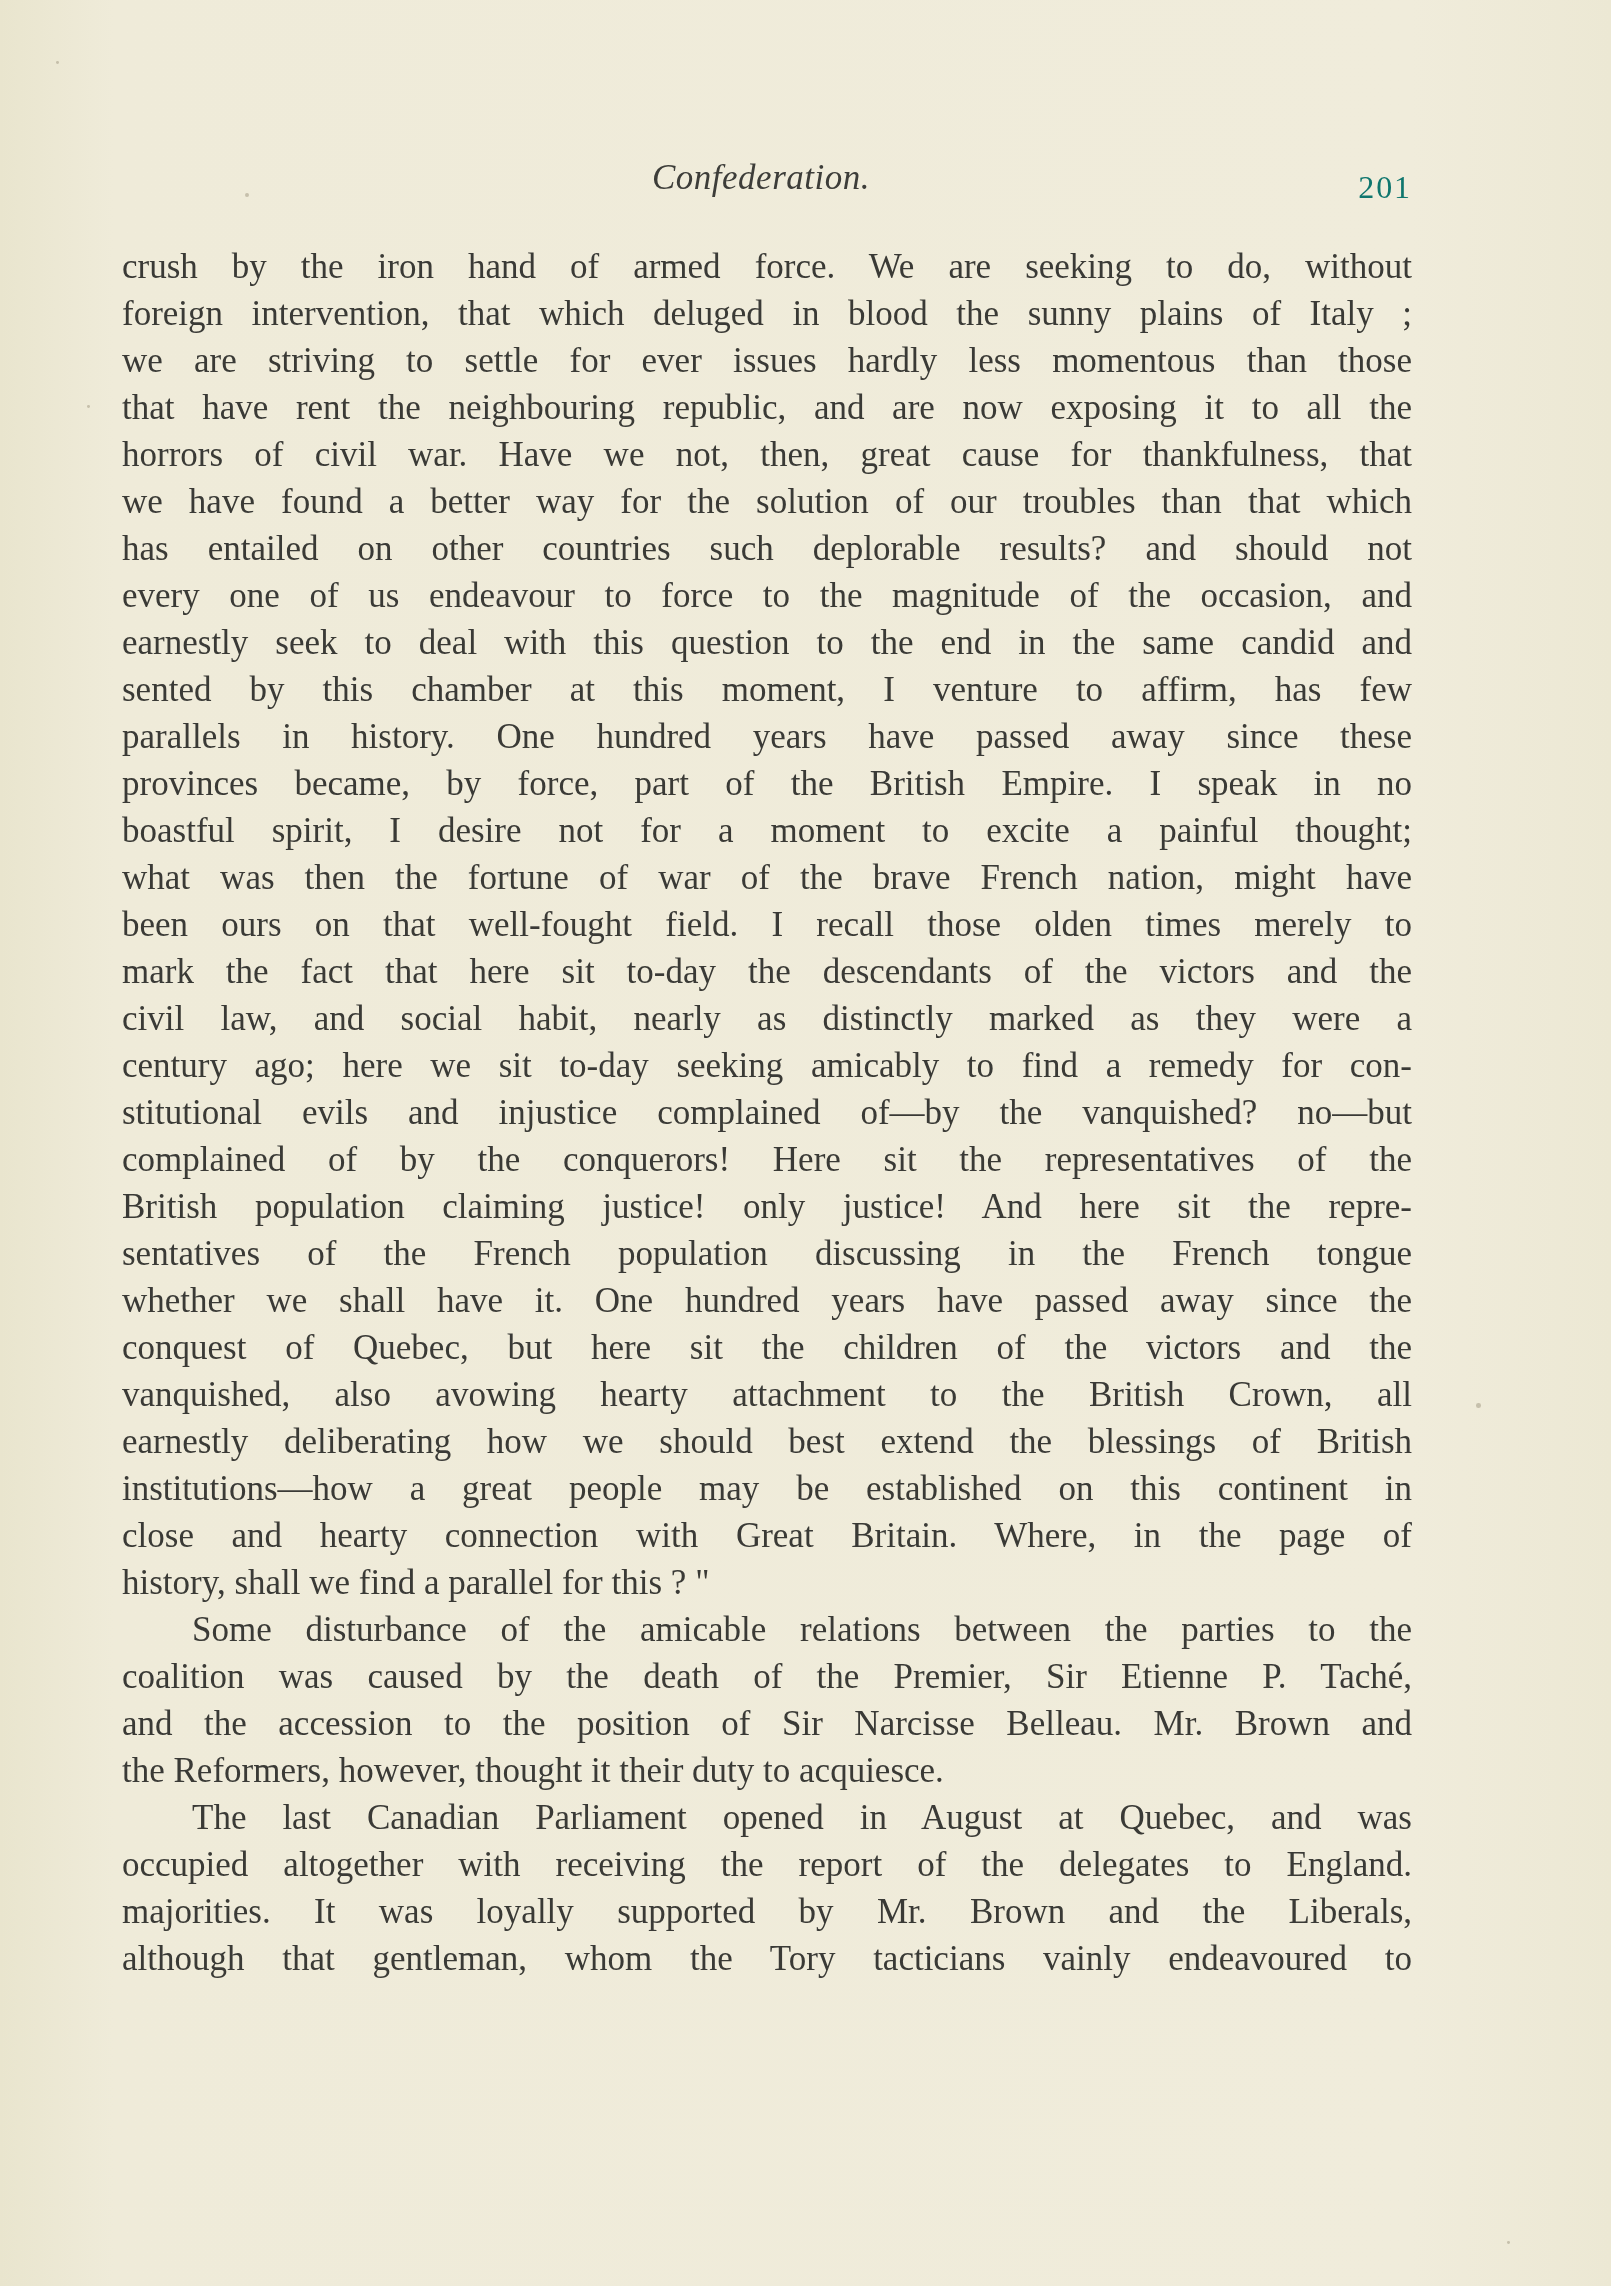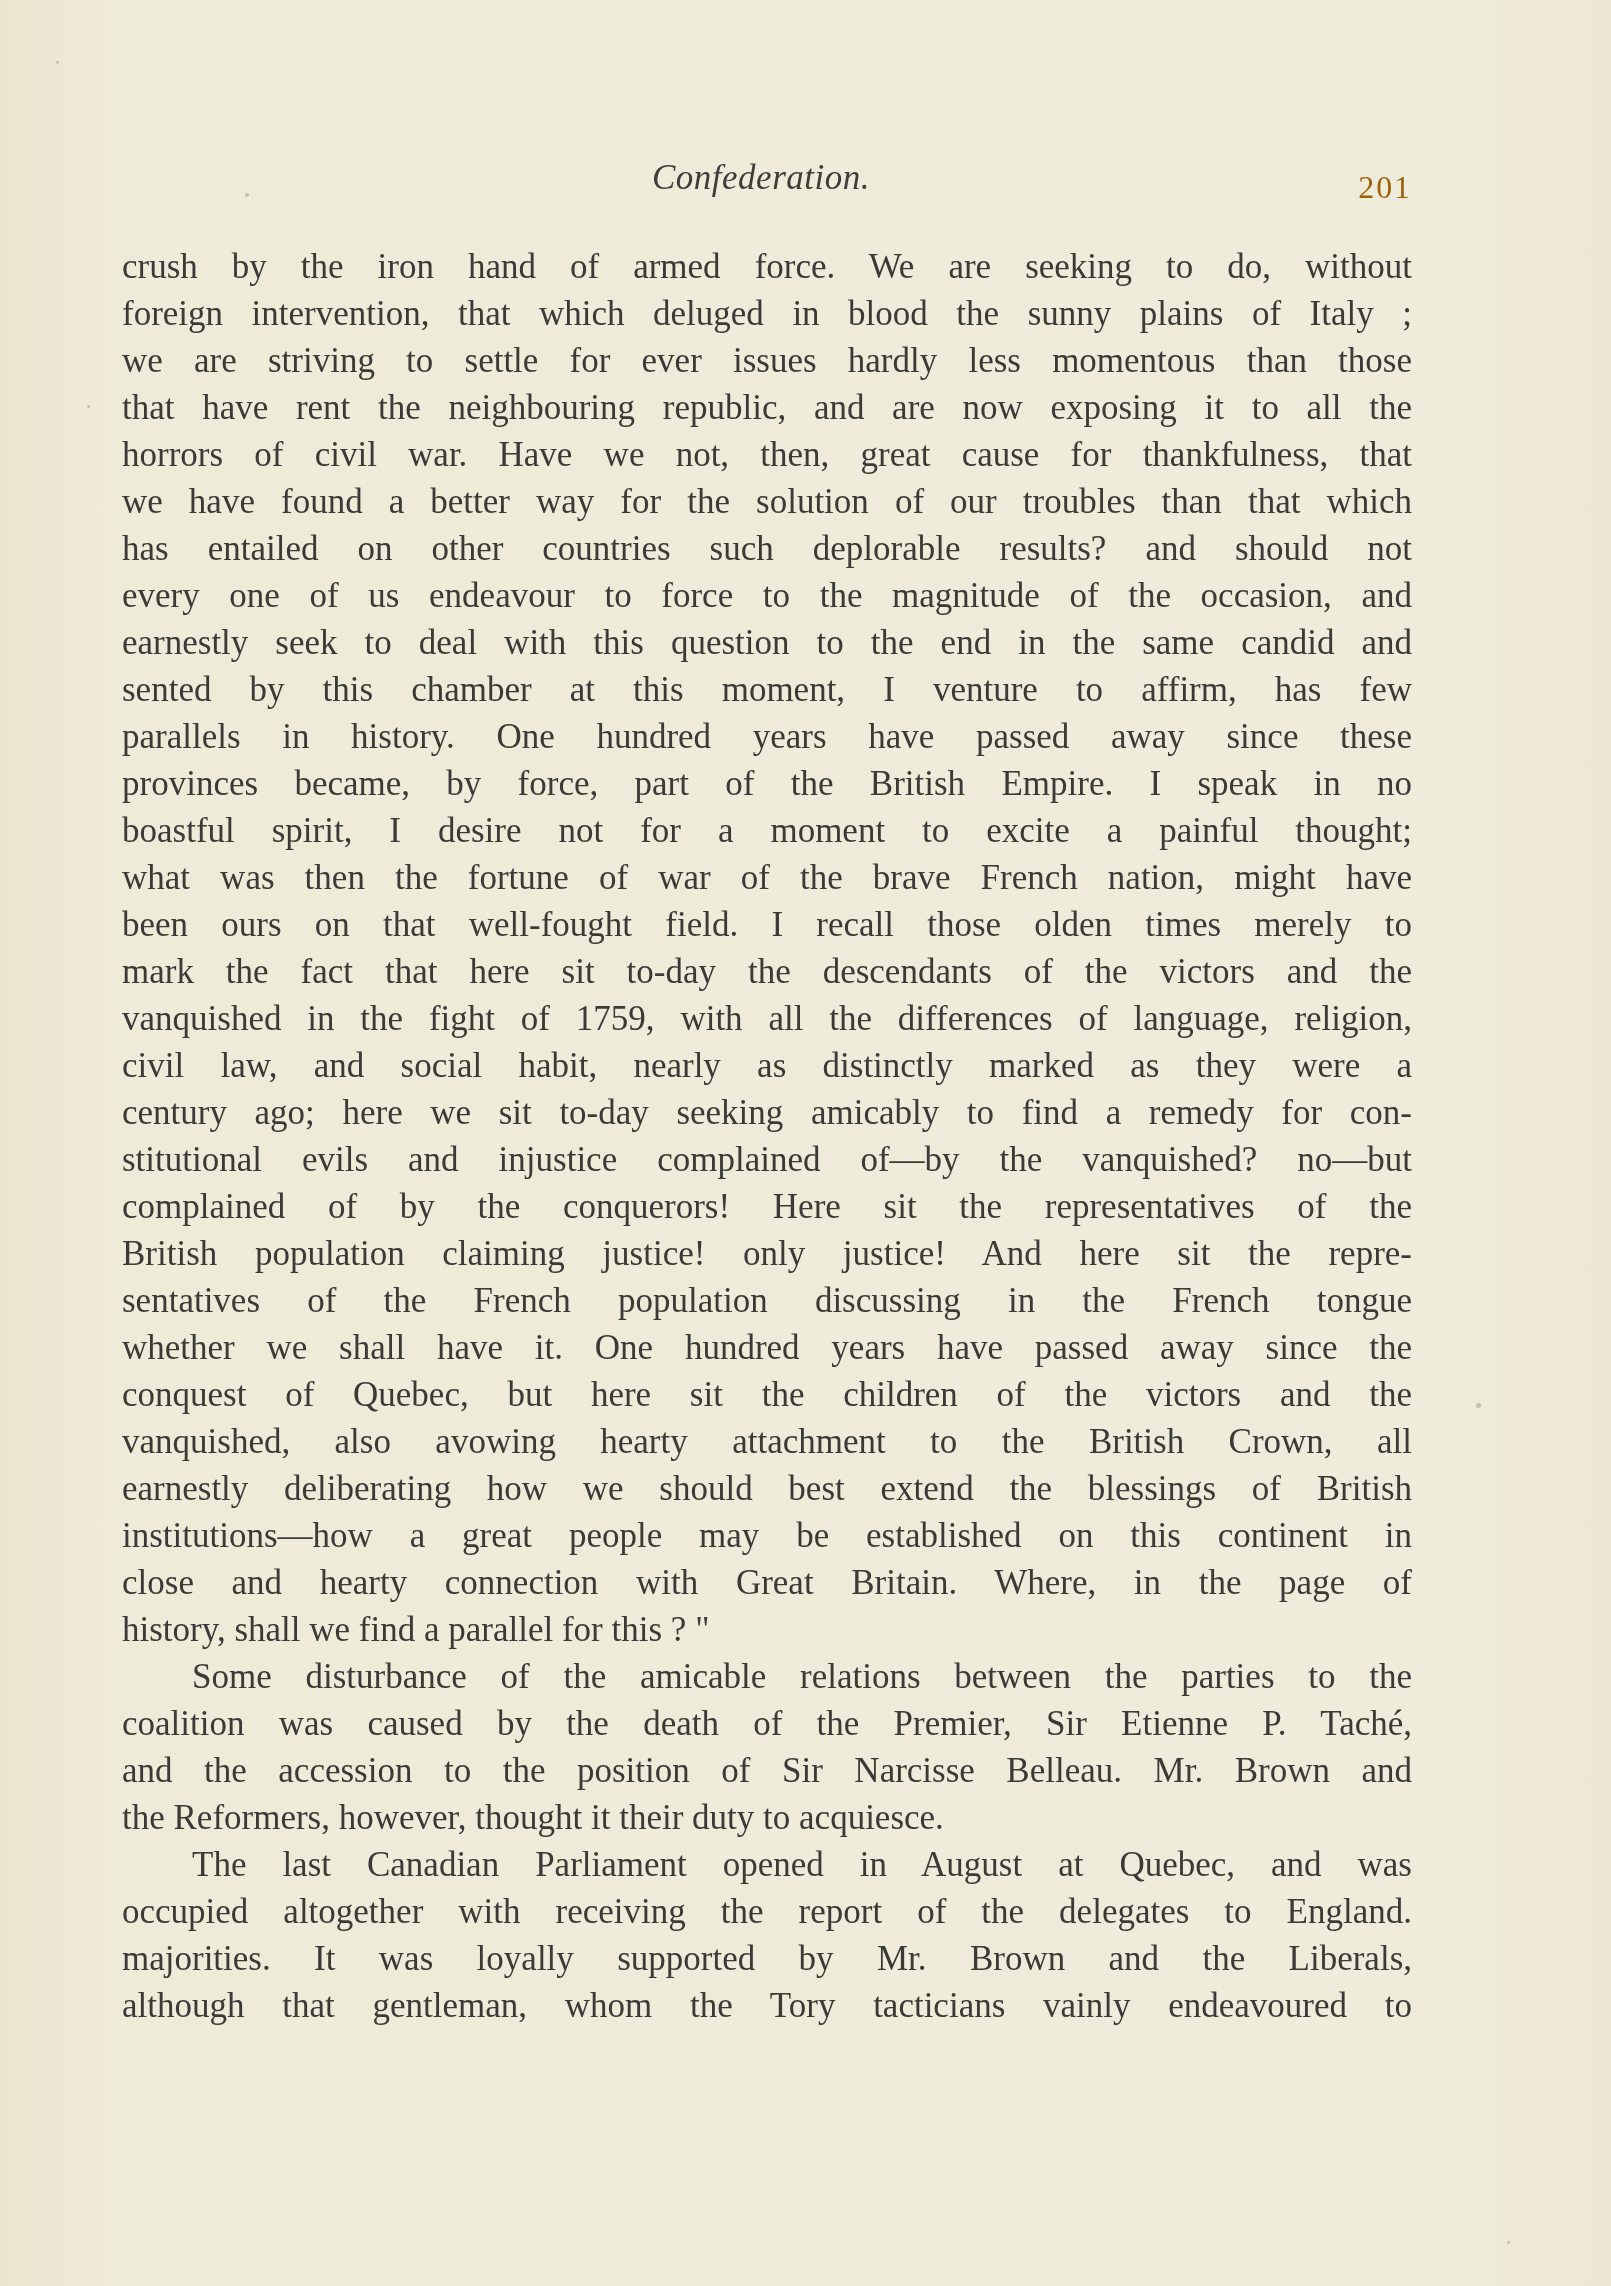--- a/index.html
+++ b/index.html
@@ -38,21 +38,21 @@
     letter-spacing: 0.5px;
     color: #3d3d39;
   }
   .page-number {
     position: absolute;
     right: 0;
     top: 11.3px;
     font-family: "Liberation Serif", serif;
     font-size: 32px;
     letter-spacing: 1.9px;
-    color: #a16207;
+    color: #0f766e;
   }
   .text-block {
     position: absolute;
     left: 122px;
     top: 243px;
     width: 1290px;
   }
   .line {
     display: block;
     height: 47px;
@@ -97,21 +97,20 @@
     <span class="line">has entailed on other countries such deplorable results? and should not</span>
     <span class="line">every one of us endeavour to force to the magnitude of the occasion, and</span>
     <span class="line">earnestly seek to deal with this question to the end in the same candid and</span>
     <span class="line">sented by this chamber at this moment, I venture to affirm, has few</span>
     <span class="line">parallels in history.  One hundred years have passed away since these</span>
     <span class="line">provinces became, by force, part of the British Empire.  I speak in no</span>
     <span class="line">boastful spirit, I desire not for a moment to excite a painful thought;</span>
     <span class="line">what was then the fortune of war of the brave French nation, might have</span>
     <span class="line">been ours on that well-fought field.  I recall those olden times merely to</span>
     <span class="line">mark the fact that here sit to-day the descendants of the victors and the</span>
-    <span class="line">vanquished in the fight of 1759, with all the differences of language, religion,</span>
     <span class="line">civil law, and social habit, nearly as distinctly marked as they were a</span>
     <span class="line">century ago; here we sit to-day seeking amicably to find a remedy for con-</span>
     <span class="line">stitutional evils and injustice complained of—by the vanquished? no—but</span>
     <span class="line">complained of by the conquerors!  Here sit the representatives of the</span>
     <span class="line">British population claiming justice! only justice!  And here sit the repre-</span>
     <span class="line">sentatives of the French population discussing in the French tongue</span>
     <span class="line">whether we shall have it.  One hundred years have passed away since the</span>
     <span class="line">conquest of Quebec, but here sit the children of the victors and the</span>
     <span class="line">vanquished, also avowing hearty attachment to the British Crown, all</span>
     <span class="line">earnestly deliberating how we should best extend the blessings of British</span>

